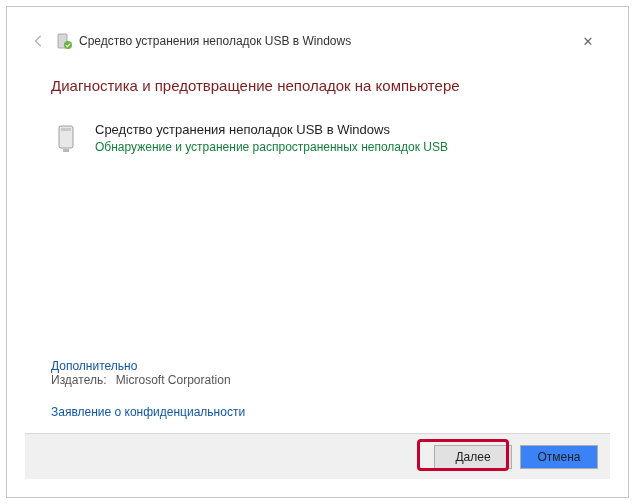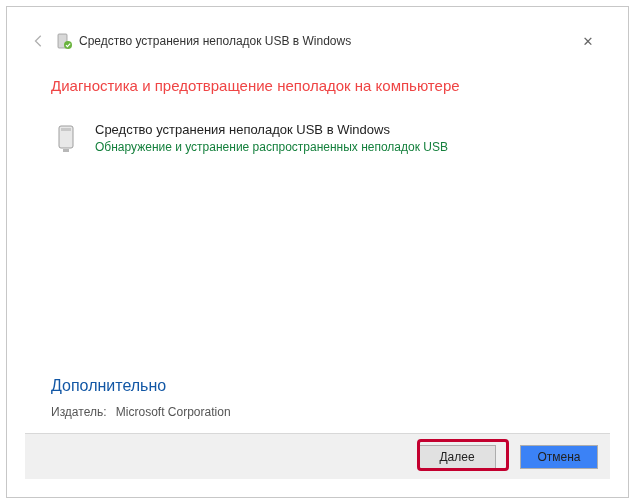--- a/index.html
+++ b/index.html
@@ -52,21 +52,21 @@
     display:flex; align-items:center; justify-content:center;
     color: #666;
     font-size: 13px;
   }
   .content {
     position: absolute;
     left: 0; right: 0; top: 52px; bottom: 48px;
     padding: 0 26px;
   }
   .heading {
-    color: #ef4444;
+    color: #7f1d1d;
     font-size: 15px;
     margin-bottom: 28px;
   }
   .trouble-item {
     display: flex;
     gap: 10px;
   }
   .device-icon {
     width: 34px; height: 34px;
     flex-shrink: 0;
@@ -80,41 +80,40 @@
     font-size: 12px;
     color: #15803d;
   }
   .lower-links {
     position: absolute;
     left: 26px;
     bottom: 12px;
   }
   .link {
     color: #1257a5;
-    font-size: 16px;
+    font-size: 12px;
     cursor: pointer;
     margin-top: 18px;
   }
   .publisher {
     font-size: 12px;
     color: #555;
-    margin-top: 10px;
   }
   .publisher .pub-label { margin-right: 6px; }
   .footer {
     position: absolute;
     left: 0; right: 0; bottom: 0;
     height: 46px;
     background: #f0f0f0;
     border-top: 1px solid #d8d8d8;
     display: flex;
     align-items: center;
     justify-content: flex-end;
     padding-right: 12px;
-    gap: 24px;
+    gap: 8px;
   }
   .btn {
     min-width: 78px;
     height: 24px;
     background: #3b82f6;
     border: 1px solid #adadad;
     font-size: 12px;
     color: #222;
     display:flex; align-items:center; justify-content:center;
     cursor: pointer;
@@ -168,20 +167,21 @@
           <div class="desc">Обнаружение и устранение распространенных неполадок USB</div>
         </div>
       </div>
 
       <div class="lower-links">
         <div class="link">Дополнительно</div>
         <div class="publisher">
           <span class="pub-label">Издатель:</span>
           <span>Microsoft Corporation</span>
         </div>
+        <div class="link">Заявление о конфиденциальности</div>
       </div>
     </div>
 
     <div class="footer">
       <div class="btn primary">Далее</div>
       <div class="btn">Отмена</div>
     </div>
 
     <div class="highlight-ring" style="left:392px; bottom:8px; width:92px; height:32px;"></div>
   </div>

